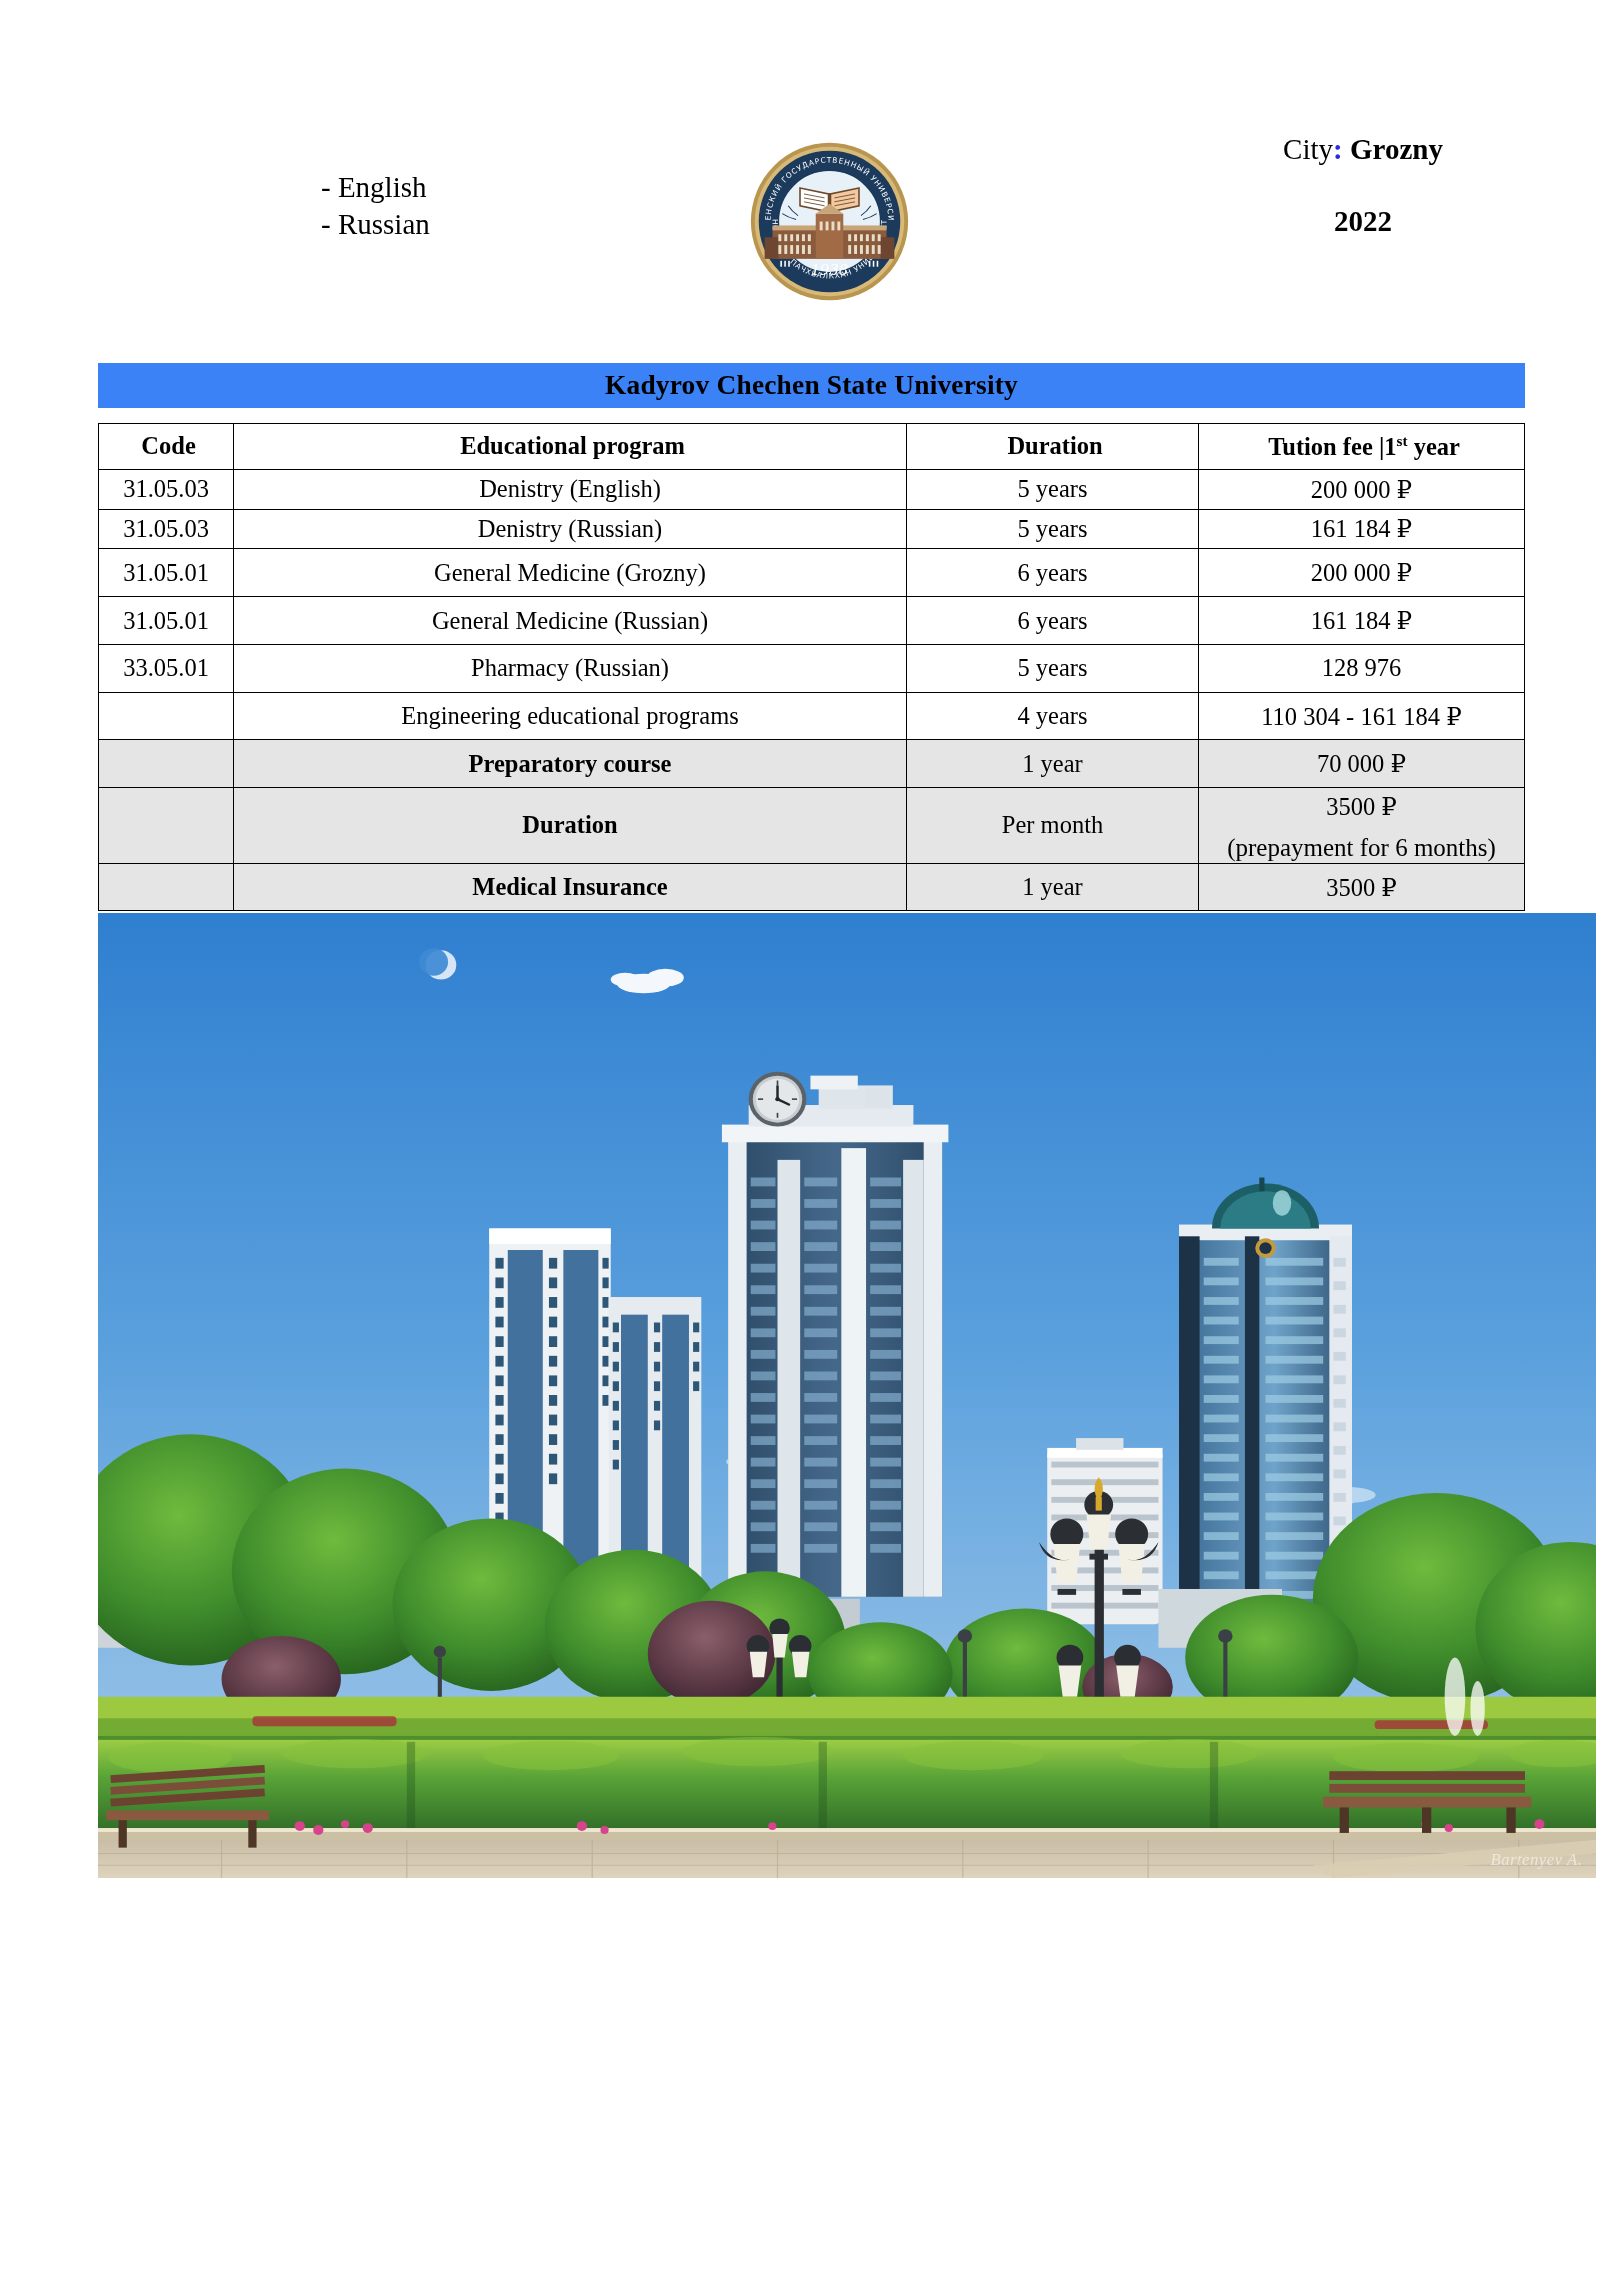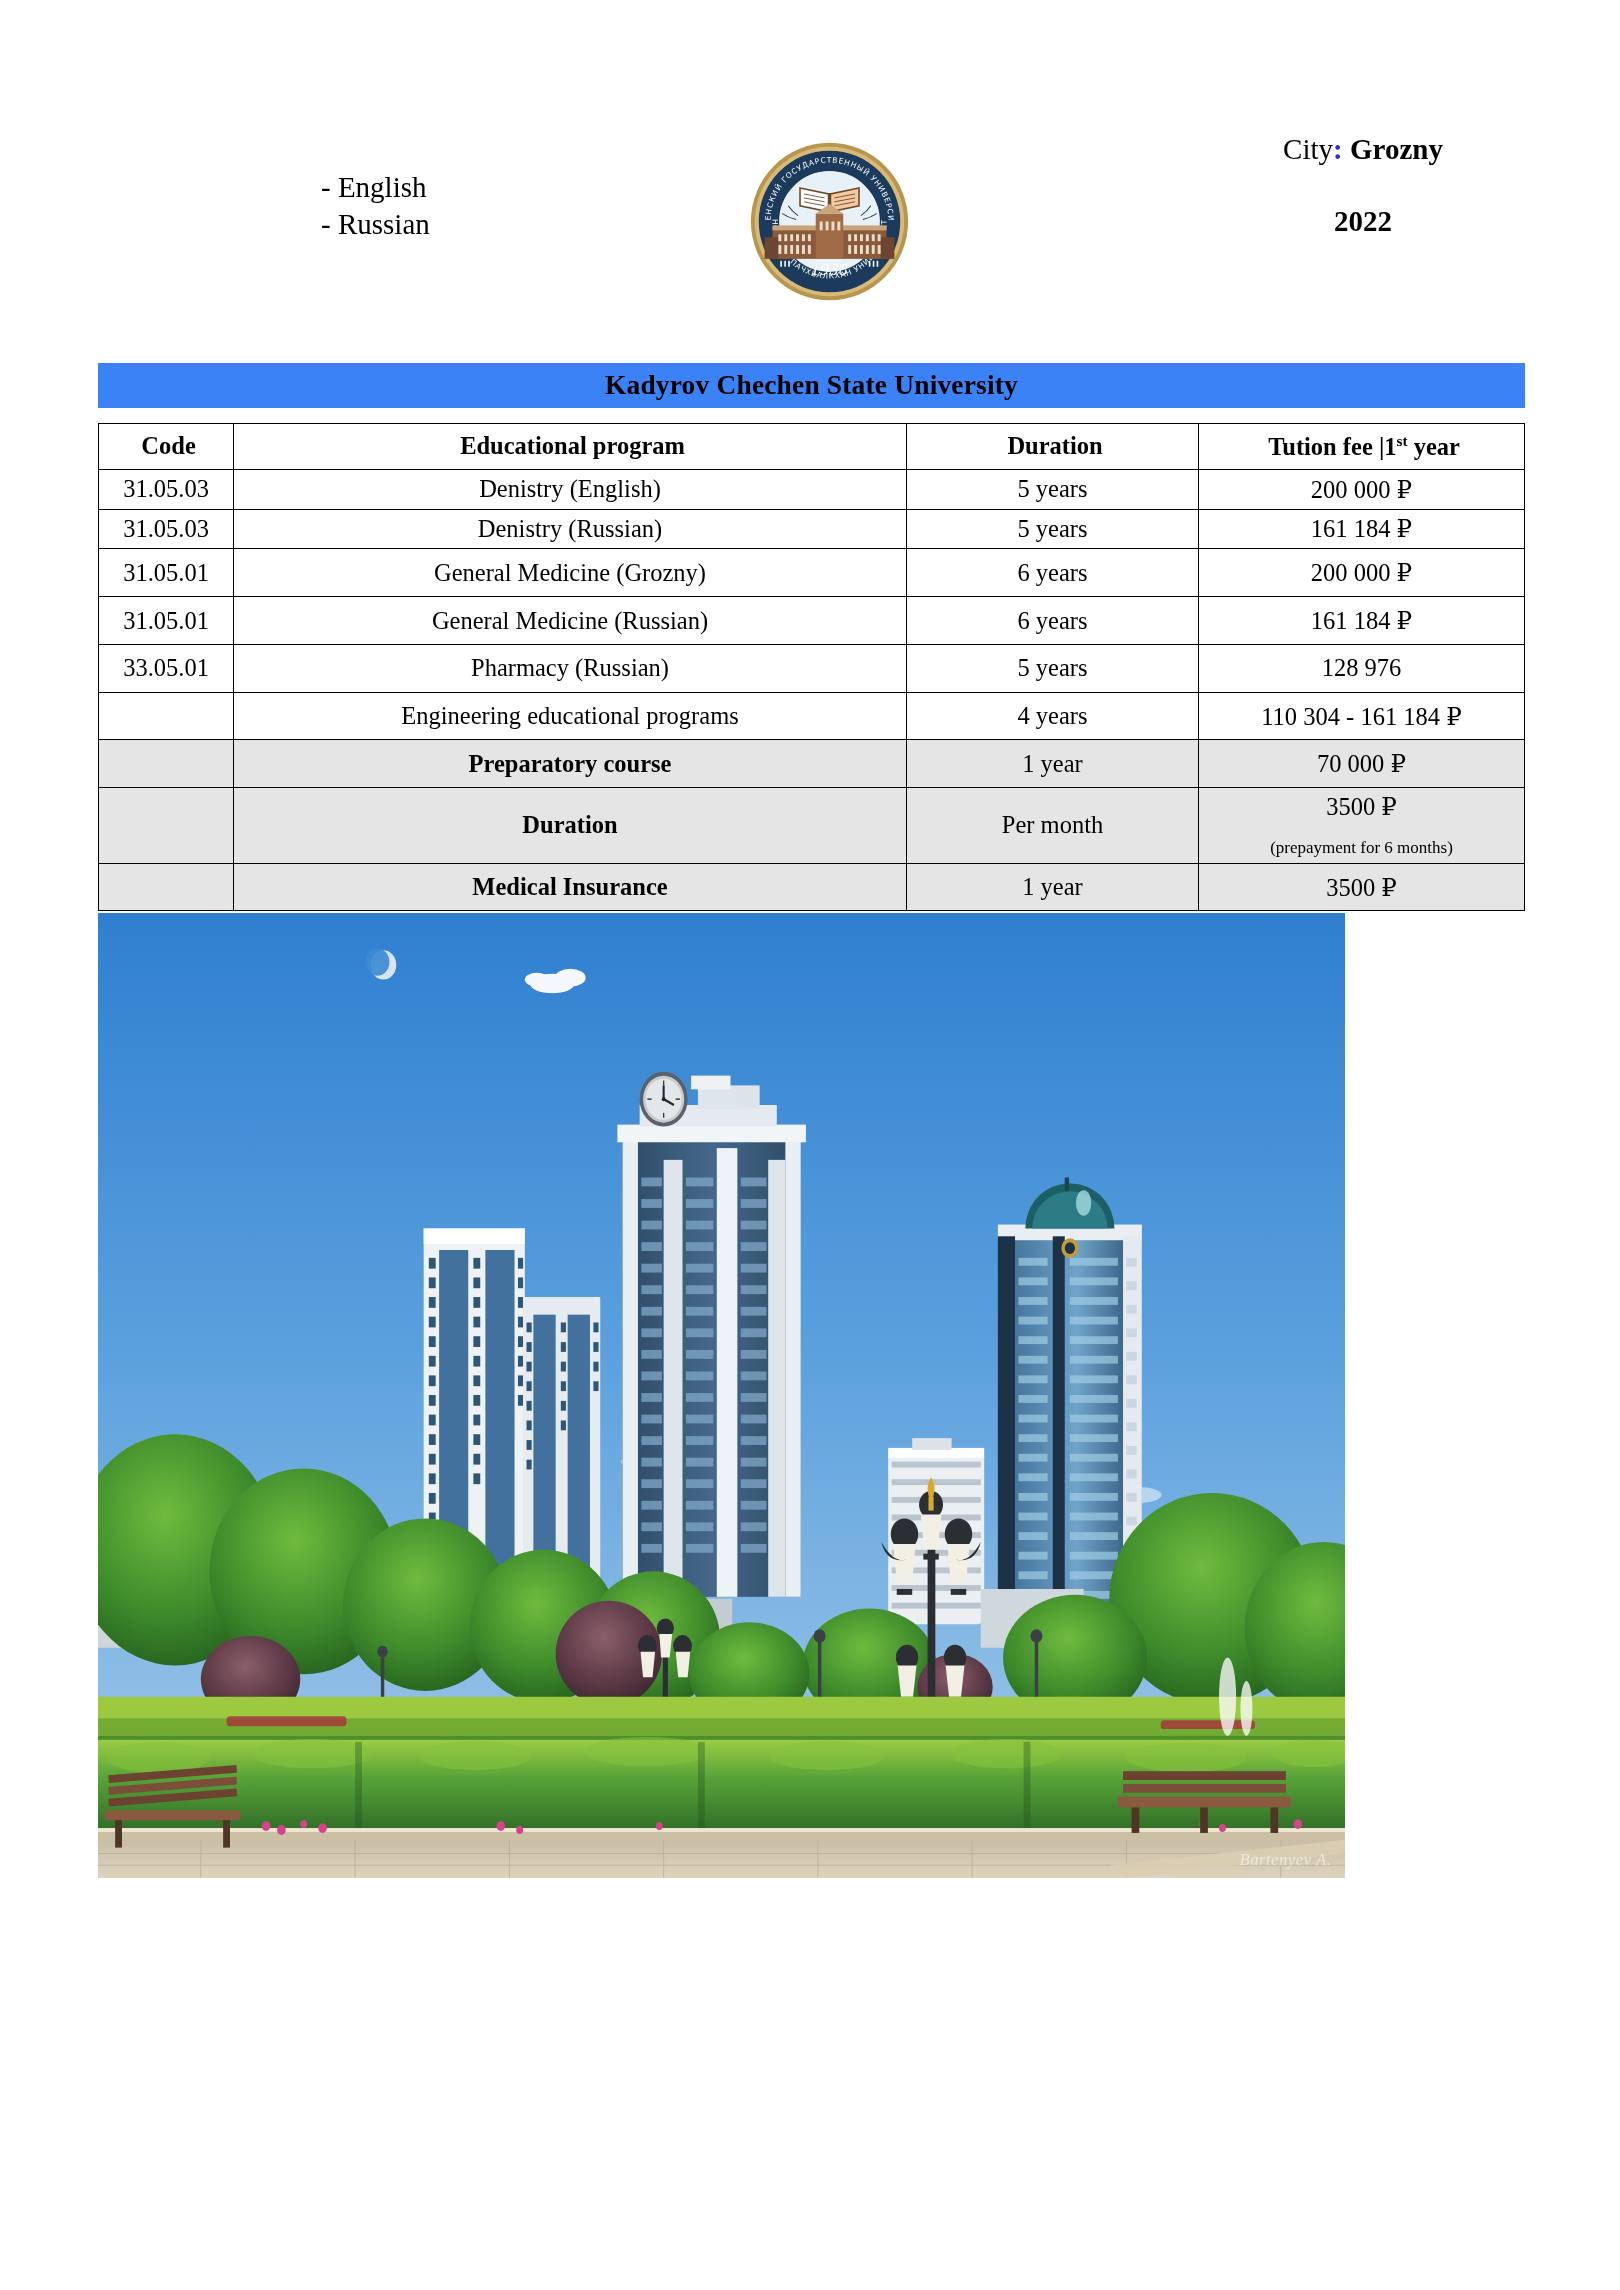--- a/index.html
+++ b/index.html
@@ -110,32 +110,32 @@
   .col-fee    { width: 326px; }
 
   .row-h38 td { height: 31px; }
   .row-h46 td { height: 39px; }
   .row-h72 td { height: 65px; }
 
   tr.green td { background: #e5e5e5; }
   td.bold-cell { font-weight: bold; }
   .sub-note {
     display: block;
-    font-size: 17px;
+    font-size: 25px;
     line-height: 21.6px;
     margin-top: 16px;
   }
   sup { font-size: 0.62em; vertical-align: super; }
 
   
   .photo {
     position: absolute;
     left: 98px;
     top: 913px;
-    width: 1247px;
+    width: 1498px;
     height: 965px;
     overflow: hidden;
     background: #4a90d9;
   }
   .photo svg { display: block; width: 100%; height: 100%; }
   .watermark {
     position: absolute;
     right: 13.7px;
     bottom: 7.8px;
     font-size: 16.7px;

